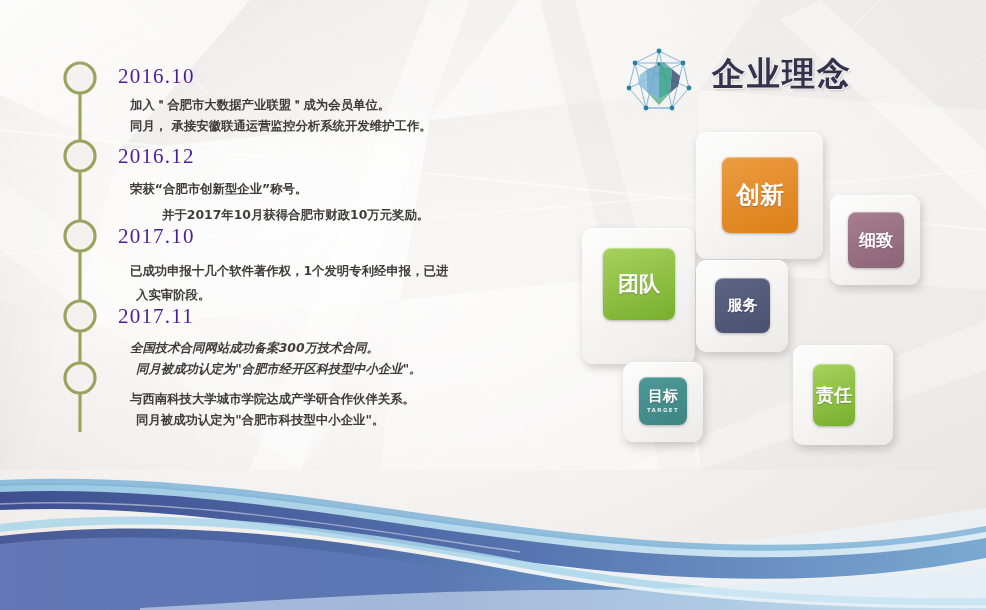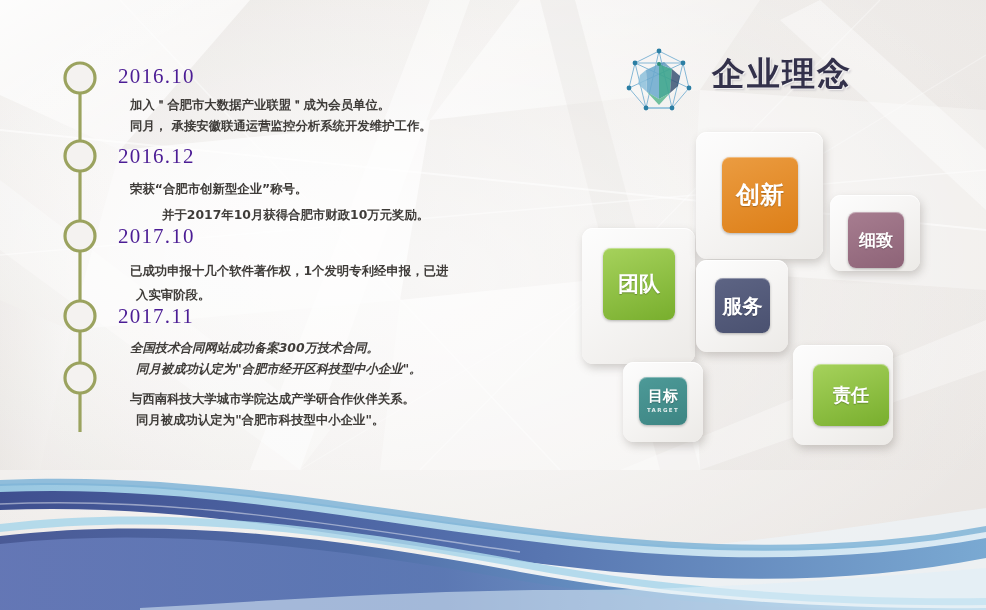--- a/index.html
+++ b/index.html
@@ -229,44 +229,44 @@
       </div>
     </div>
 
     <div class="card" style="left:136px;top:12px;width:127px;height:127px;">
       <div class="chip" style="left:26px;top:25px;width:76px;height:76px;
                   background:linear-gradient(160deg,#eb9c41 0%,#dd7f18 100%);">
         <span class="chip-label" style="font-size:24px;">创新</span>
       </div>
     </div>
 
-    <div class="card" style="left:270px;top:75px;width:90px;height:76px;">
+    <div class="card" style="left:270px;top:75px;width:90px;height:90px;">
       <div class="chip" style="left:18px;top:17px;width:56px;height:56px;
                   background:linear-gradient(160deg,#a77d90 0%,#8d6377 100%);">
         <span class="chip-label" style="font-size:17px;">细致</span>
       </div>
     </div>
 
     <div class="card" style="left:136px;top:140px;width:92px;height:92px;">
       <div class="chip" style="left:19px;top:18px;width:55px;height:55px;
                   background:linear-gradient(160deg,#5d6484 0%,#4a5170 100%);">
-        <span class="chip-label" style="font-size:20px;">服务</span>
+        <span class="chip-label" style="font-size:15px;">服务</span>
       </div>
     </div>
 
     <div class="card" style="left:63px;top:242px;width:80px;height:80px;">
       <div class="chip" style="left:16px;top:15px;width:48px;height:48px;
                   background:linear-gradient(160deg,#4d9a98 0%,#3d8583 100%);">
         <span class="chip-label" style="font-size:15px;">目标</span>
         <span class="chip-sub">TARGET</span>
       </div>
     </div>
 
     <div class="card" style="left:233px;top:225px;width:100px;height:100px;">
-      <div class="chip" style="left:20px;top:19px;width:76px;height:62px;
+      <div class="chip" style="left:20px;top:19px;width:42px;height:62px;
                   background:linear-gradient(160deg,#a6d25c 0%,#78ae2d 100%);">
         <span class="chip-label" style="font-size:18px;">责任</span>
       </div>
     </div>
 
   </div>
 
   <svg class="wave" viewBox="0 0 986 170" preserveAspectRatio="none">
     <defs>
       <linearGradient id="wvA" x1="0" y1="0" x2="1" y2="0">

